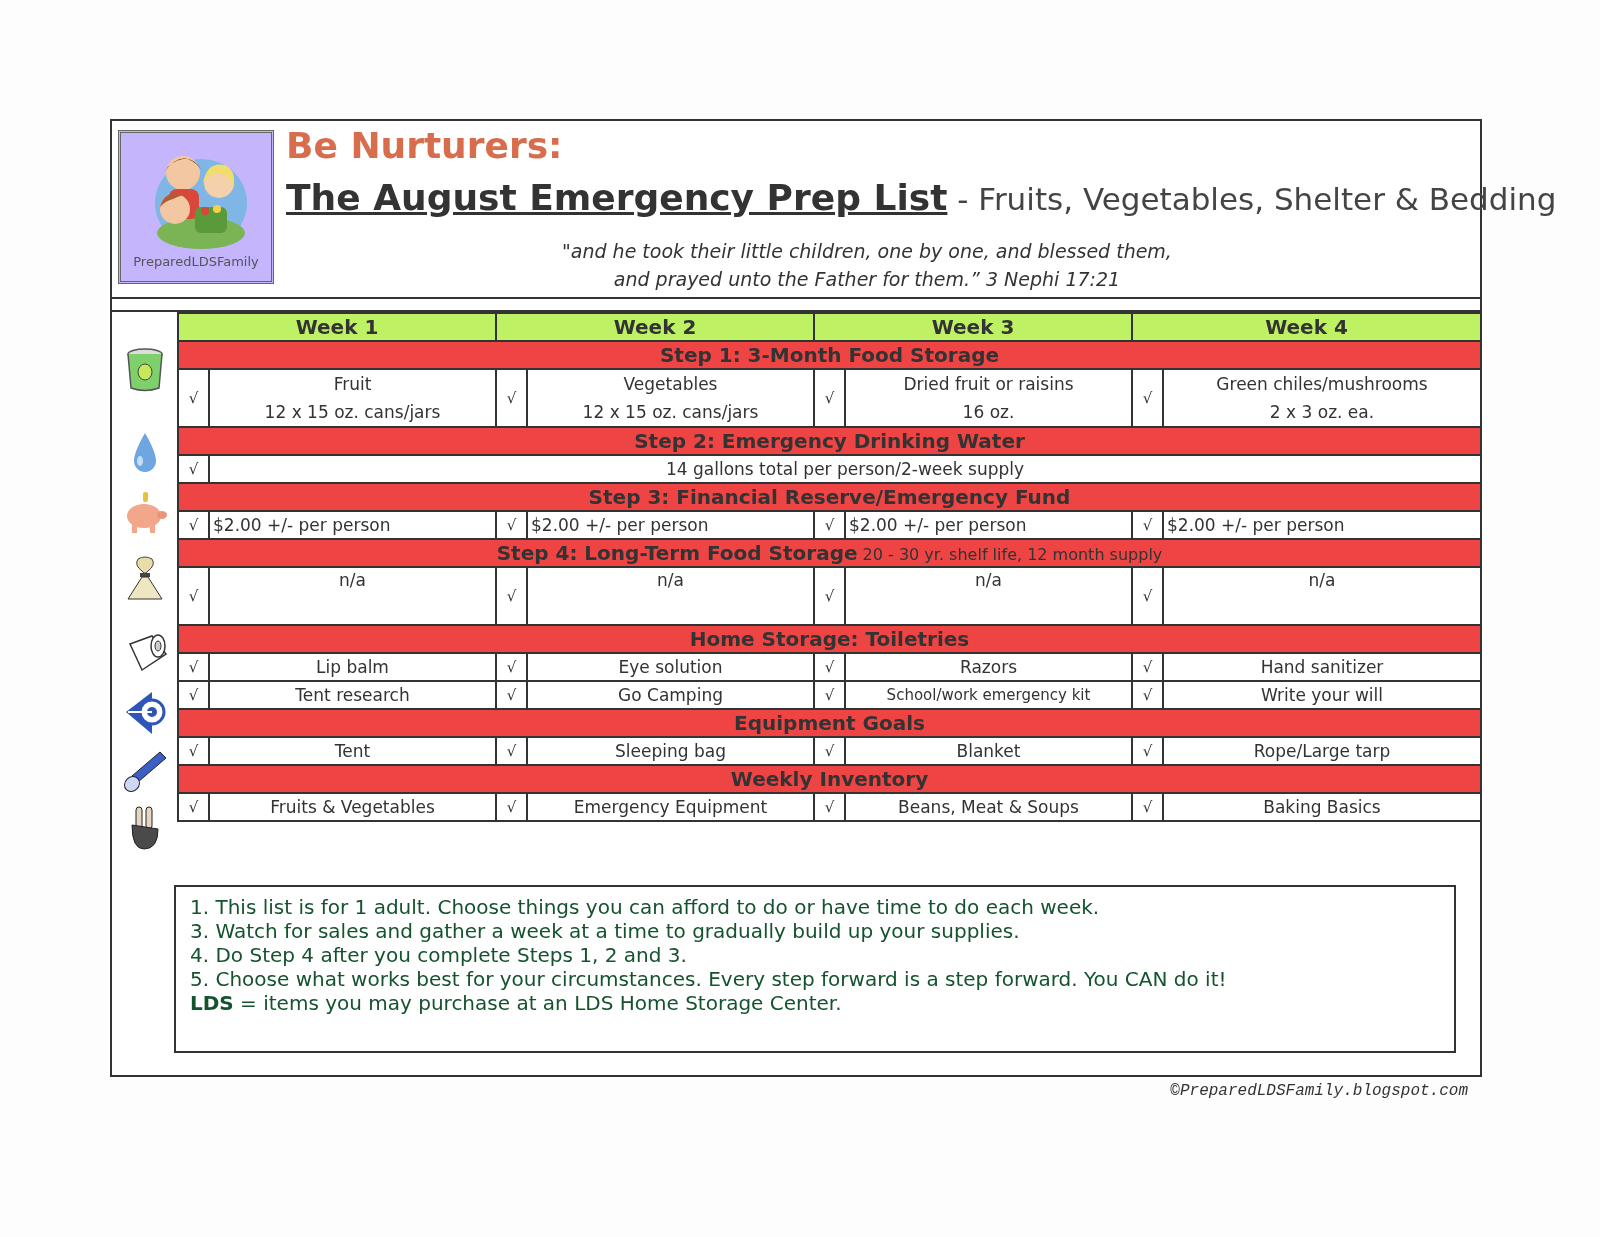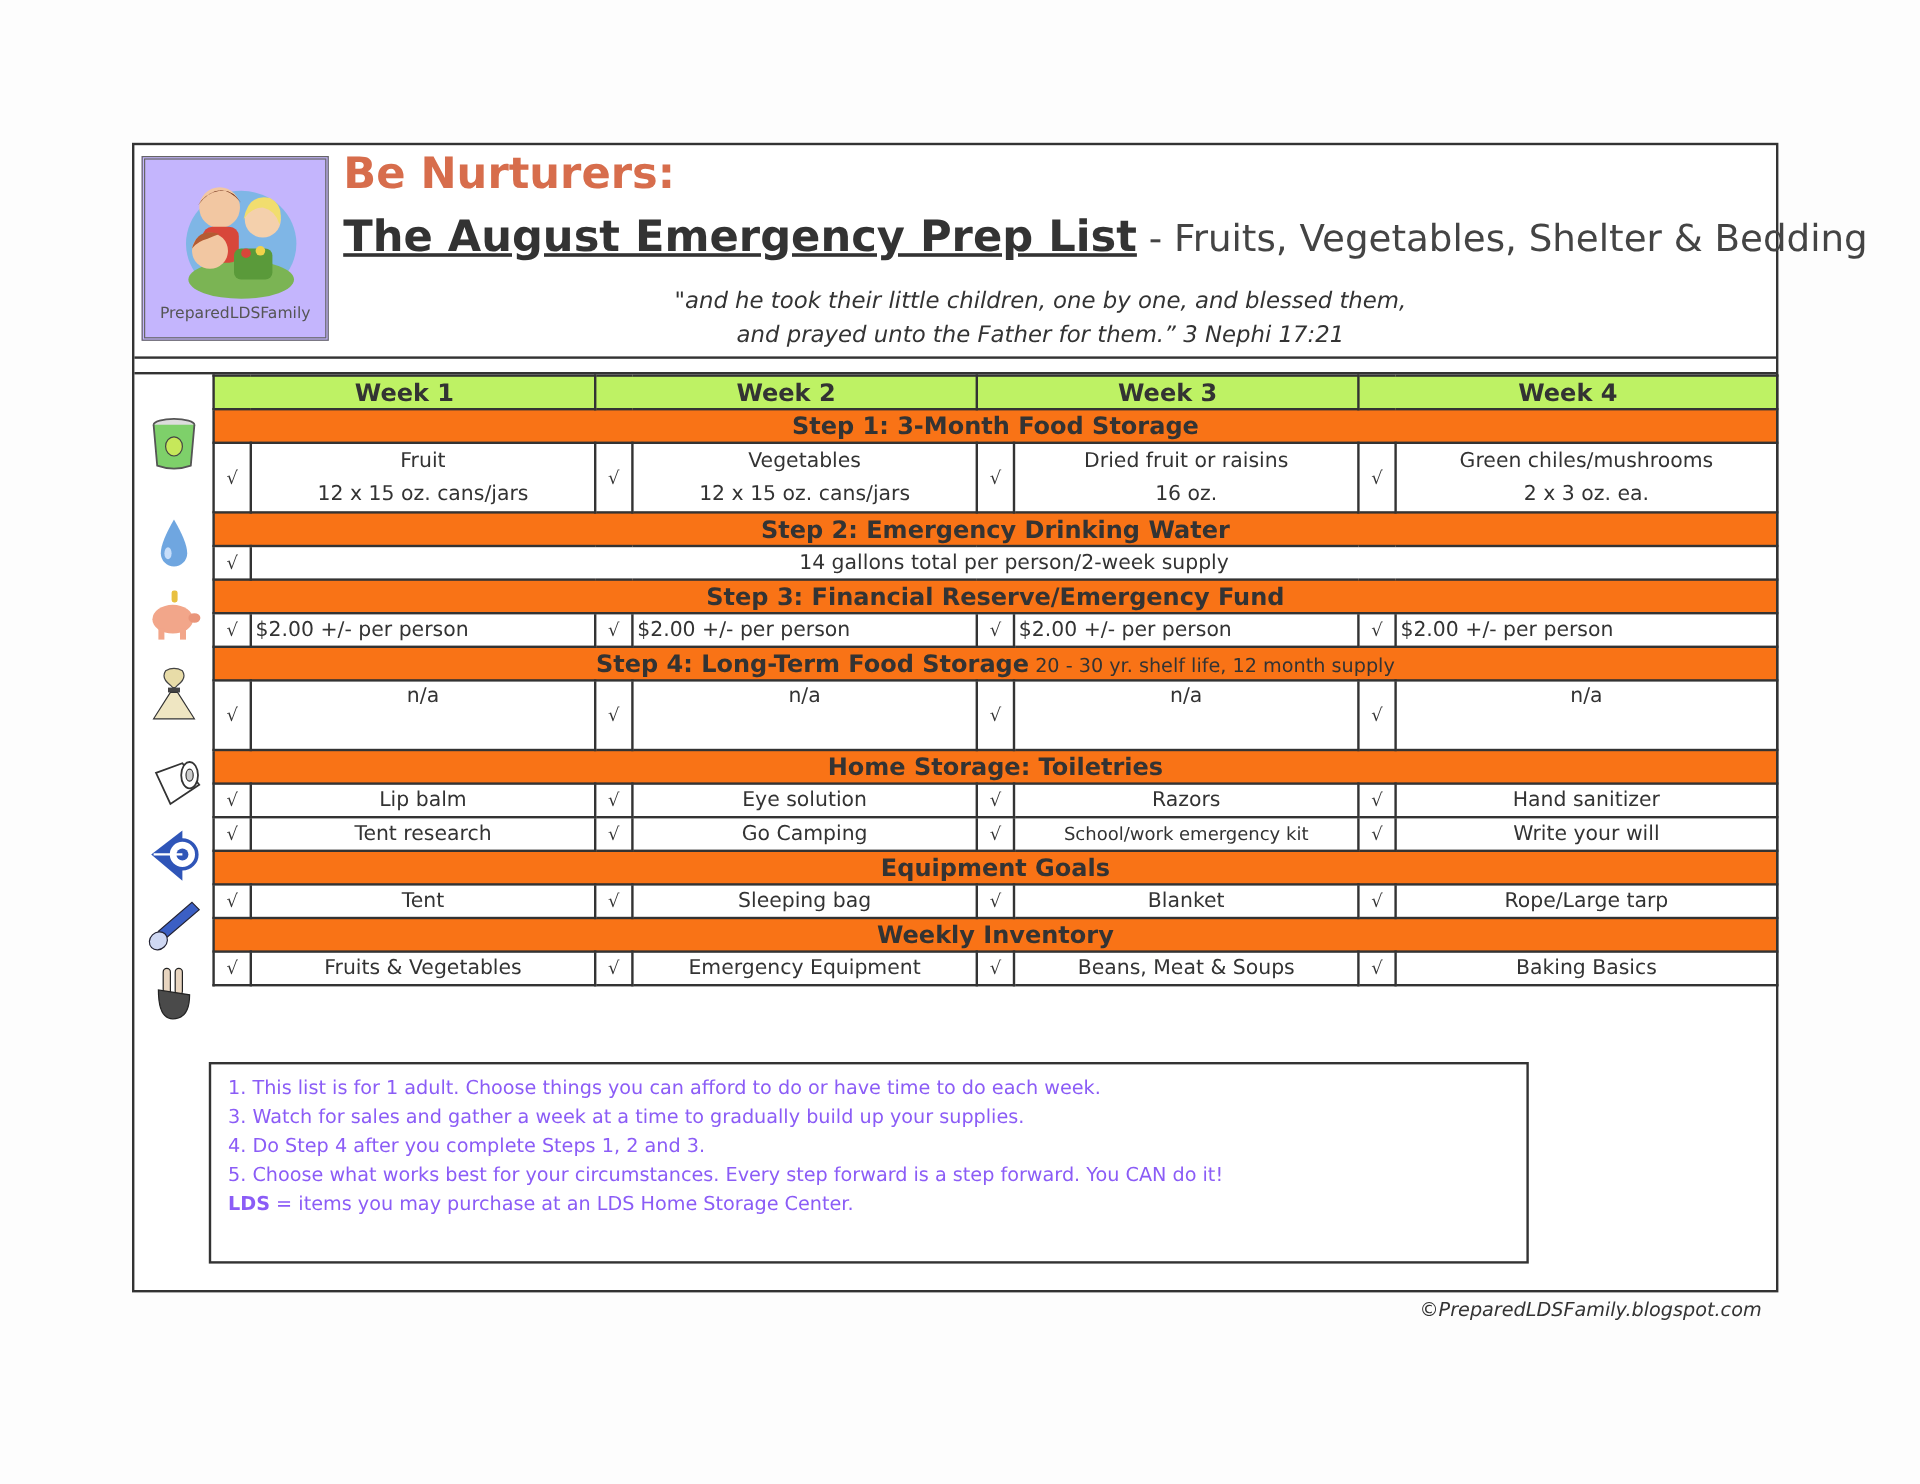--- a/index.html
+++ b/index.html
@@ -13,30 +13,30 @@
     .title-2 { position:absolute; left:174px; top:56px; font-size:36px; white-space:nowrap; }
     .title-2 .bold { font-weight:bold; color:#333;text-decoration:underline; }
     .title-2 .rest { font-size:31px; color:#444; }
     .quote { position:absolute; left:395px; top:116px; width:720px; text-align:center; font-style:italic; font-size:19px; line-height:28px; color:#333; }
     .gap-band { position:absolute; left:0; top:176px; width:100%; height:13px; border-bottom:2px solid #333; }
     .icon-col { position:absolute; left:0; top:191px; width:65px; height:560px; }
     .side-icon { position:absolute; left:10px; width:46px; height:46px; }
     table.grid { position:absolute; left:65px; top:191px; width:1303px; border-collapse:collapse; table-layout:fixed; font-size:17px; }
     table.grid td { border:2px solid #333; padding:0; text-align:center; color:#333; }
     .week-h { background:#bef264; font-weight:bold; font-size:20px; height:26px; }
-    .sec-h { background:#f97316; font-weight:bold; font-size:20px; height:26px; }
+    .sec-h { background:#ef4444; font-weight:bold; font-size:20px; height:26px; }
     .sec-h .note { font-weight:normal; font-size:16px; }
     .chk { width:30px; color:#888; font-size:15px; }
     .cell { height:26px; }
     .cell-tall { height:54px; line-height:28px; }
     .cell-na { height:54px; vertical-align:top; padding-top:2px !important; }
     .left { text-align:left !important; padding-left:3px !important; }
-    .notes { position:absolute; left:62px; top:764px; width:1100px; height:168px; border:2px solid #333; box-sizing:border-box; padding:8px 14px; font-size:16px; line-height:24px; color:#8b5cf6; }
+    .notes { position:absolute; left:62px; top:764px; width:1282px; height:168px; border:2px solid #333; box-sizing:border-box; padding:8px 14px; font-size:20px; line-height:24px; color:#14532d; }
     .notes .b { font-weight:bold; }
-    .copyright { position:absolute; right:132px; top:1082px; font-style:italic; font-size:16px; color:#333; }
+    .copyright { position:absolute; right:132px; top:1082px; font-style:italic; font-size:16px; color:#333;font-family:Liberation Mono, monospace; }
   </style>
 </head>
 <body>
 
 <div class="page-frame">
 
   <div class="header">
     <div class="logo">
       <svg class="logo-art" viewBox="0 0 110 110">
         <ellipse cx="58" cy="62" rx="46" ry="44" fill="#7fb6e6"></ellipse>

